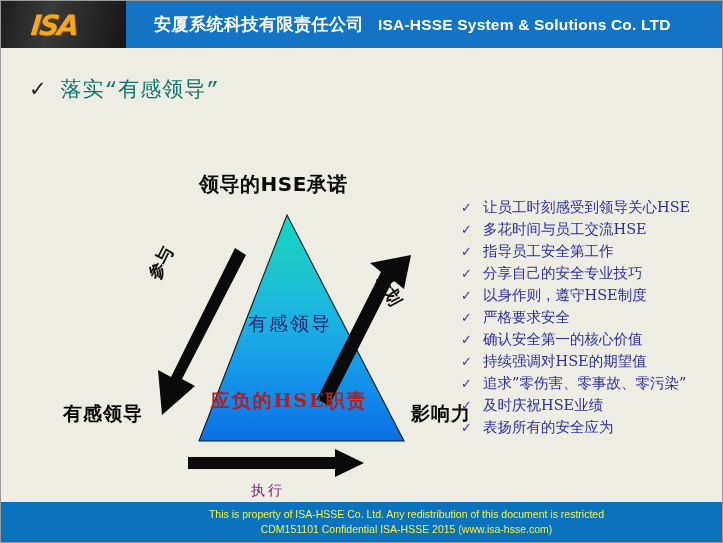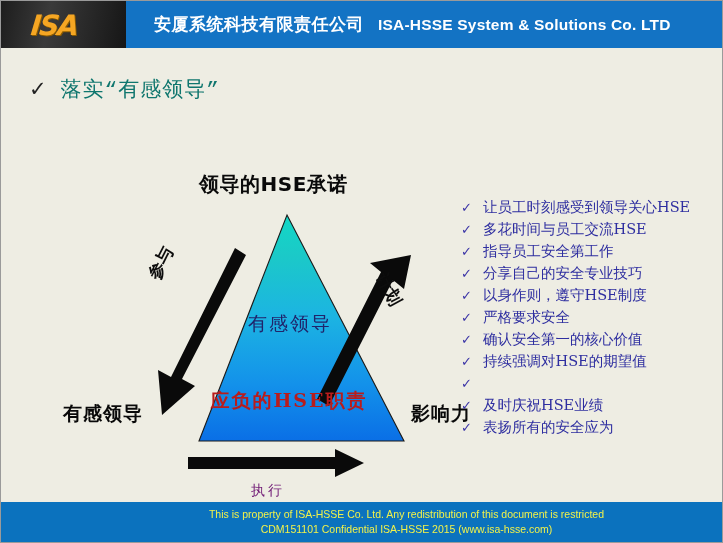--- a/index.html
+++ b/index.html
@@ -336,20 +336,21 @@
       <div class="bullet-row">
         <span class="bullet-check">✓</span>
         <span class="bullet-text">确认安全第一的核心价值</span>
       </div>
       <div class="bullet-row">
         <span class="bullet-check">✓</span>
         <span class="bullet-text">持续强调对HSE的期望值</span>
       </div>
       <div class="bullet-row">
         <span class="bullet-check">✓</span>
+        <span class="bullet-text">追求”零伤害、零事故、零污染”</span>
       </div>
       <div class="bullet-row">
         <span class="bullet-check">✓</span>
         <span class="bullet-text">及时庆祝HSE业绩</span>
       </div>
       <div class="bullet-row">
         <span class="bullet-check">✓</span>
         <span class="bullet-text">表扬所有的安全应为</span>
       </div>
     </div>

